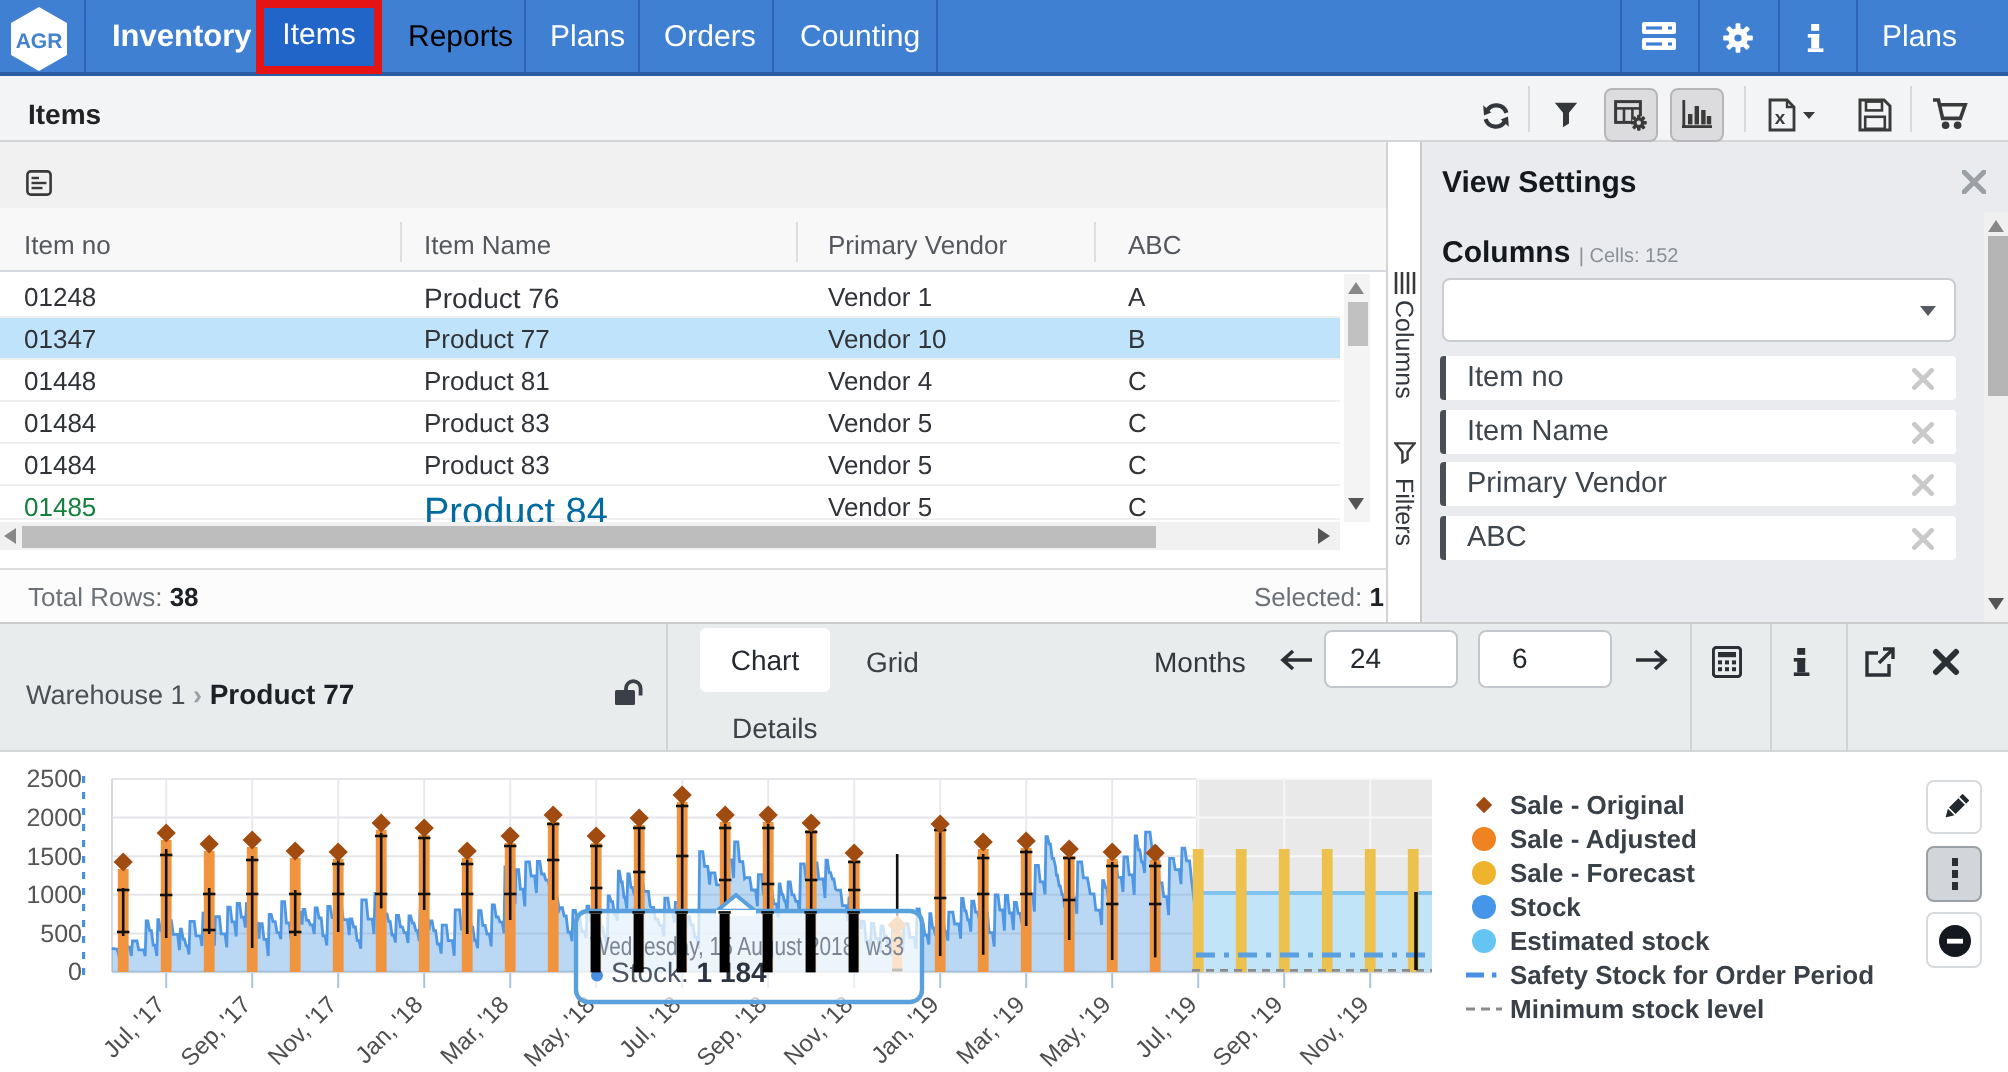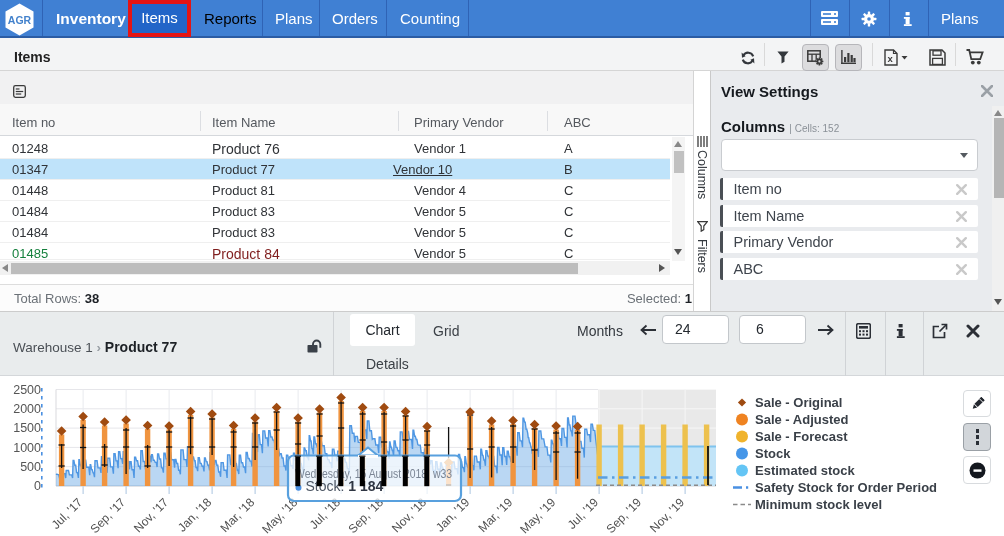--- a/index.html
+++ b/index.html
@@ -157,21 +157,21 @@
   </div>
   <div class="abs" style="left:0;top:33.5px;width:670px;height:21px;background:#fff;border-bottom:1px solid #efefef;">
         <div class="abs" style="left:12px;top:3px;font-size:13px;color:#303337;">01248</div>
         <div class="abs" style="left:212px;top:3px;font-size:14px;color:#303337;">Product 76</div>
         <div class="abs" style="left:414px;top:3px;font-size:13px;color:#303337;">Vendor 1</div>
         <div class="abs" style="left:564px;top:3px;font-size:13px;color:#303337;">A</div>
       </div>
 <div class="abs" style="left:0;top:54.5px;width:670px;height:21px;background:#bfe3fa;border-bottom:1px solid #efefef;">
         <div class="abs" style="left:12px;top:3px;font-size:13px;color:#303337;">01347</div>
         <div class="abs" style="left:212px;top:3px;font-size:13px;color:#303337;">Product 77</div>
-        <div class="abs" style="left:393px;top:3px;font-size:13px;color:#303337;text-decoration:underline;">Vendor 10</div>
+        <div class="abs" style="left:414px;top:3px;font-size:13px;color:#303337;">Vendor 10</div>
         <div class="abs" style="left:564px;top:3px;font-size:13px;color:#303337;">B</div>
       </div>
 <div class="abs" style="left:0;top:75.5px;width:670px;height:21px;background:#fff;border-bottom:1px solid #efefef;">
         <div class="abs" style="left:12px;top:3px;font-size:13px;color:#303337;">01448</div>
         <div class="abs" style="left:212px;top:3px;font-size:13px;color:#303337;">Product 81</div>
         <div class="abs" style="left:414px;top:3px;font-size:13px;color:#303337;">Vendor 4</div>
         <div class="abs" style="left:564px;top:3px;font-size:13px;color:#303337;">C</div>
       </div>
 <div class="abs" style="left:0;top:96.5px;width:670px;height:21px;background:#fff;border-bottom:1px solid #efefef;">
         <div class="abs" style="left:12px;top:3px;font-size:13px;color:#303337;">01484</div>
@@ -180,21 +180,21 @@
         <div class="abs" style="left:564px;top:3px;font-size:13px;color:#303337;">C</div>
       </div>
 <div class="abs" style="left:0;top:117.5px;width:670px;height:21px;background:#fff;border-bottom:1px solid #efefef;">
         <div class="abs" style="left:12px;top:3px;font-size:13px;color:#303337;">01484</div>
         <div class="abs" style="left:212px;top:3px;font-size:13px;color:#303337;">Product 83</div>
         <div class="abs" style="left:414px;top:3px;font-size:13px;color:#303337;">Vendor 5</div>
         <div class="abs" style="left:564px;top:3px;font-size:13px;color:#303337;">C</div>
       </div>
 <div class="abs" style="left:0;top:138.5px;width:670px;height:17px;background:#fff;border-bottom:1px solid #efefef;">
         <div class="abs" style="left:12px;top:3px;font-size:13px;color:#15803d;">01485</div>
-        <div class="abs" style="left:212px;top:3px;font-size:14px;color:#7f1d1d;">Product 84</div>
+        <div class="abs" style="left:212px;top:3px;font-size:19px;color:#0369a1;">Product 84</div>
         <div class="abs" style="left:414px;top:3px;font-size:13px;color:#303337;">Vendor 5</div>
         <div class="abs" style="left:564px;top:3px;font-size:13px;color:#303337;">C</div>
       </div>
 
   <div class="abs" style="left:672px;top:33px;width:13px;height:124px;background:#f4f4f4;">
     <div class="abs" style="left:2px;top:4px;width:0;height:0;border-left:4.5px solid transparent;border-right:4.5px solid transparent;border-bottom:6px solid #888;"></div>
     <div class="abs" style="left:1.5px;top:14px;width:10px;height:22px;background:#c1c1c1;"></div>
     <div class="abs" style="left:2px;top:112px;width:0;height:0;border-left:4.5px solid transparent;border-right:4.5px solid transparent;border-top:6px solid #555;"></div>
   </div>
 

